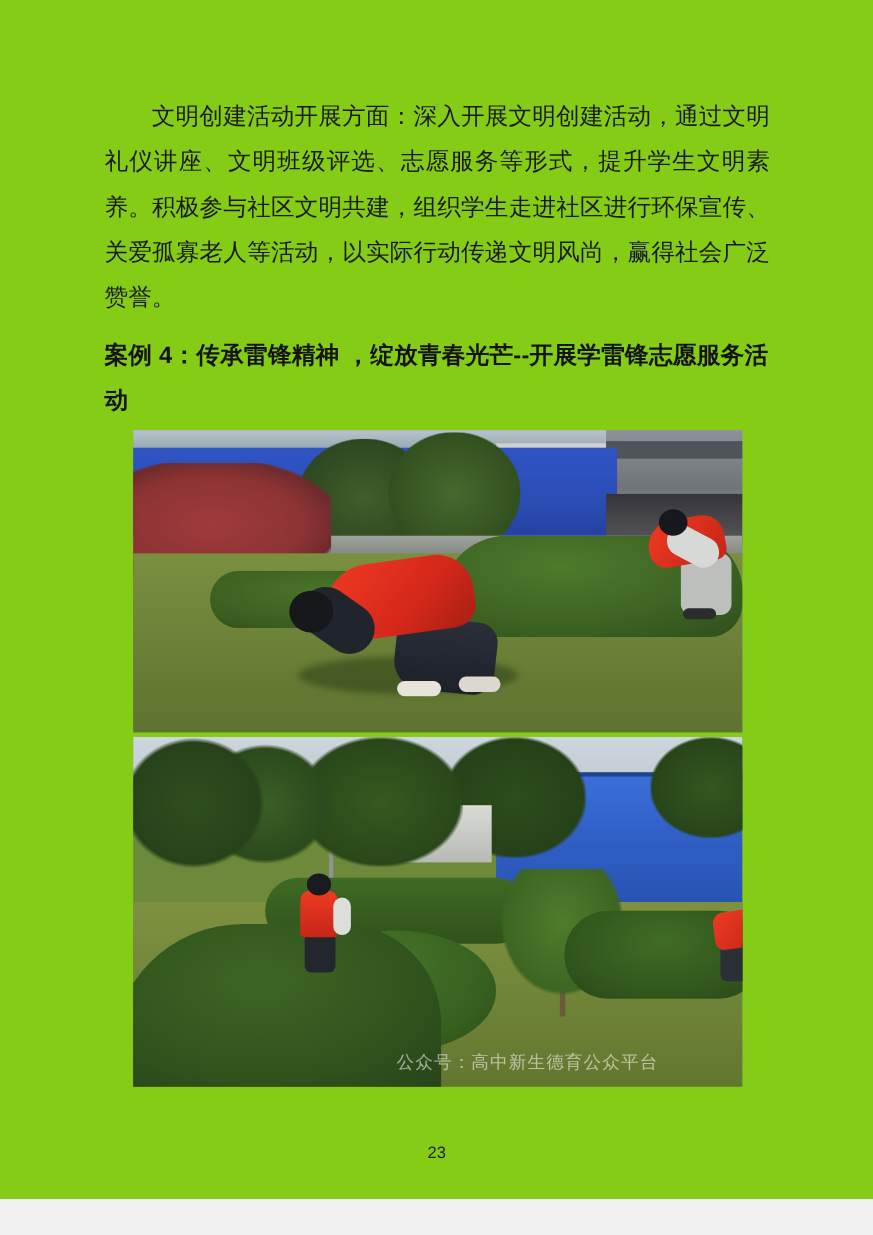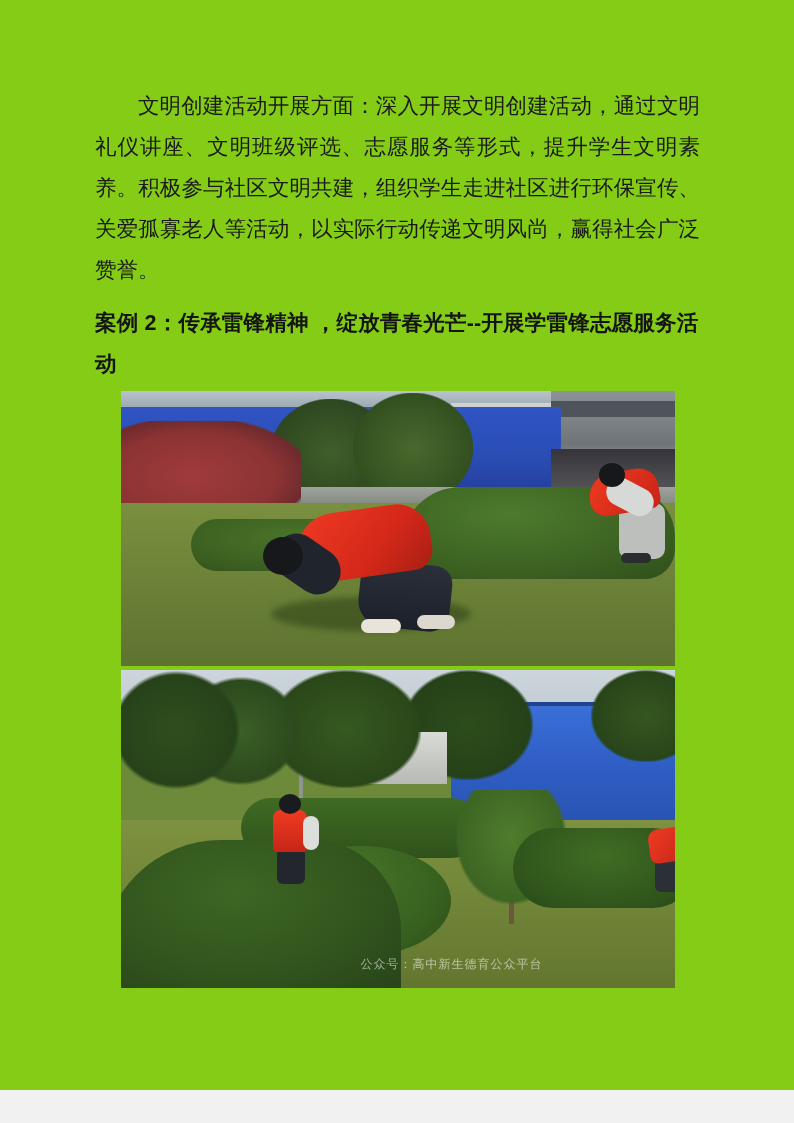--- a/index.html
+++ b/index.html
@@ -340,21 +340,21 @@
   .ph2 .stu-b-legs {
     position: absolute;
     left: 534px; top: 188px; width: 34px; height: 34px;
     background: #2b2f36;
     border-radius: 6px;
   }
   .ph2 .watermark {
     position: absolute;
     left: 240px; top: 286px; width: 310px; height: 20px;
     color: rgba(255,255,255,0.55);
-    font-size: 12px;
+    font-size: 16px;
     font-family: "Liberation Sans", sans-serif;
     letter-spacing: 1px;
     white-space: nowrap;
     overflow: hidden;
   }
   .closing {
     margin-top: 14px;
   }
   .page-number {
     position: absolute;
@@ -369,21 +369,21 @@
 </style>
 </head>
 <body>
 
 <div class="page">
 
   <div class="content">
 
     <p class="para">文明创建活动开展方面：深入开展文明创建活动，通过文明礼仪讲座、文明班级评选、志愿服务等形式，提升学生文明素养。积极参与社区文明共建，组织学生走进社区进行环保宣传、关爱孤寡老人等活动，以实际行动传递文明风尚，赢得社会广泛赞誉。</p>
 
-    <h2 class="case-heading">案例 2：传承雷锋精神 ，绽放青春光芒--开展学雷锋志愿服务活动</h2>
+    <h2 class="case-heading">案例 4：传承雷锋精神 ，绽放青春光芒--开展学雷锋志愿服务活动</h2>
 
     <div class="figures">
 
       <div class="figure fig1">
         <div class="ph1">
           <div class="sky-strip"></div>
           <div class="bldg-mid"></div>
           <div class="bldg-right"></div>
           <div class="bldg-roof"></div>
           <div class="fence"></div>
@@ -438,14 +438,15 @@
           <div class="stu-a-head"></div>
           <div class="watermark">公众号：高中新生德育公众平台</div>
         </div>
       </div>
 
     </div>
 
 
   </div>
 
+  <div class="page-number">23</div>
 
 </div>
 
 </body></html>

